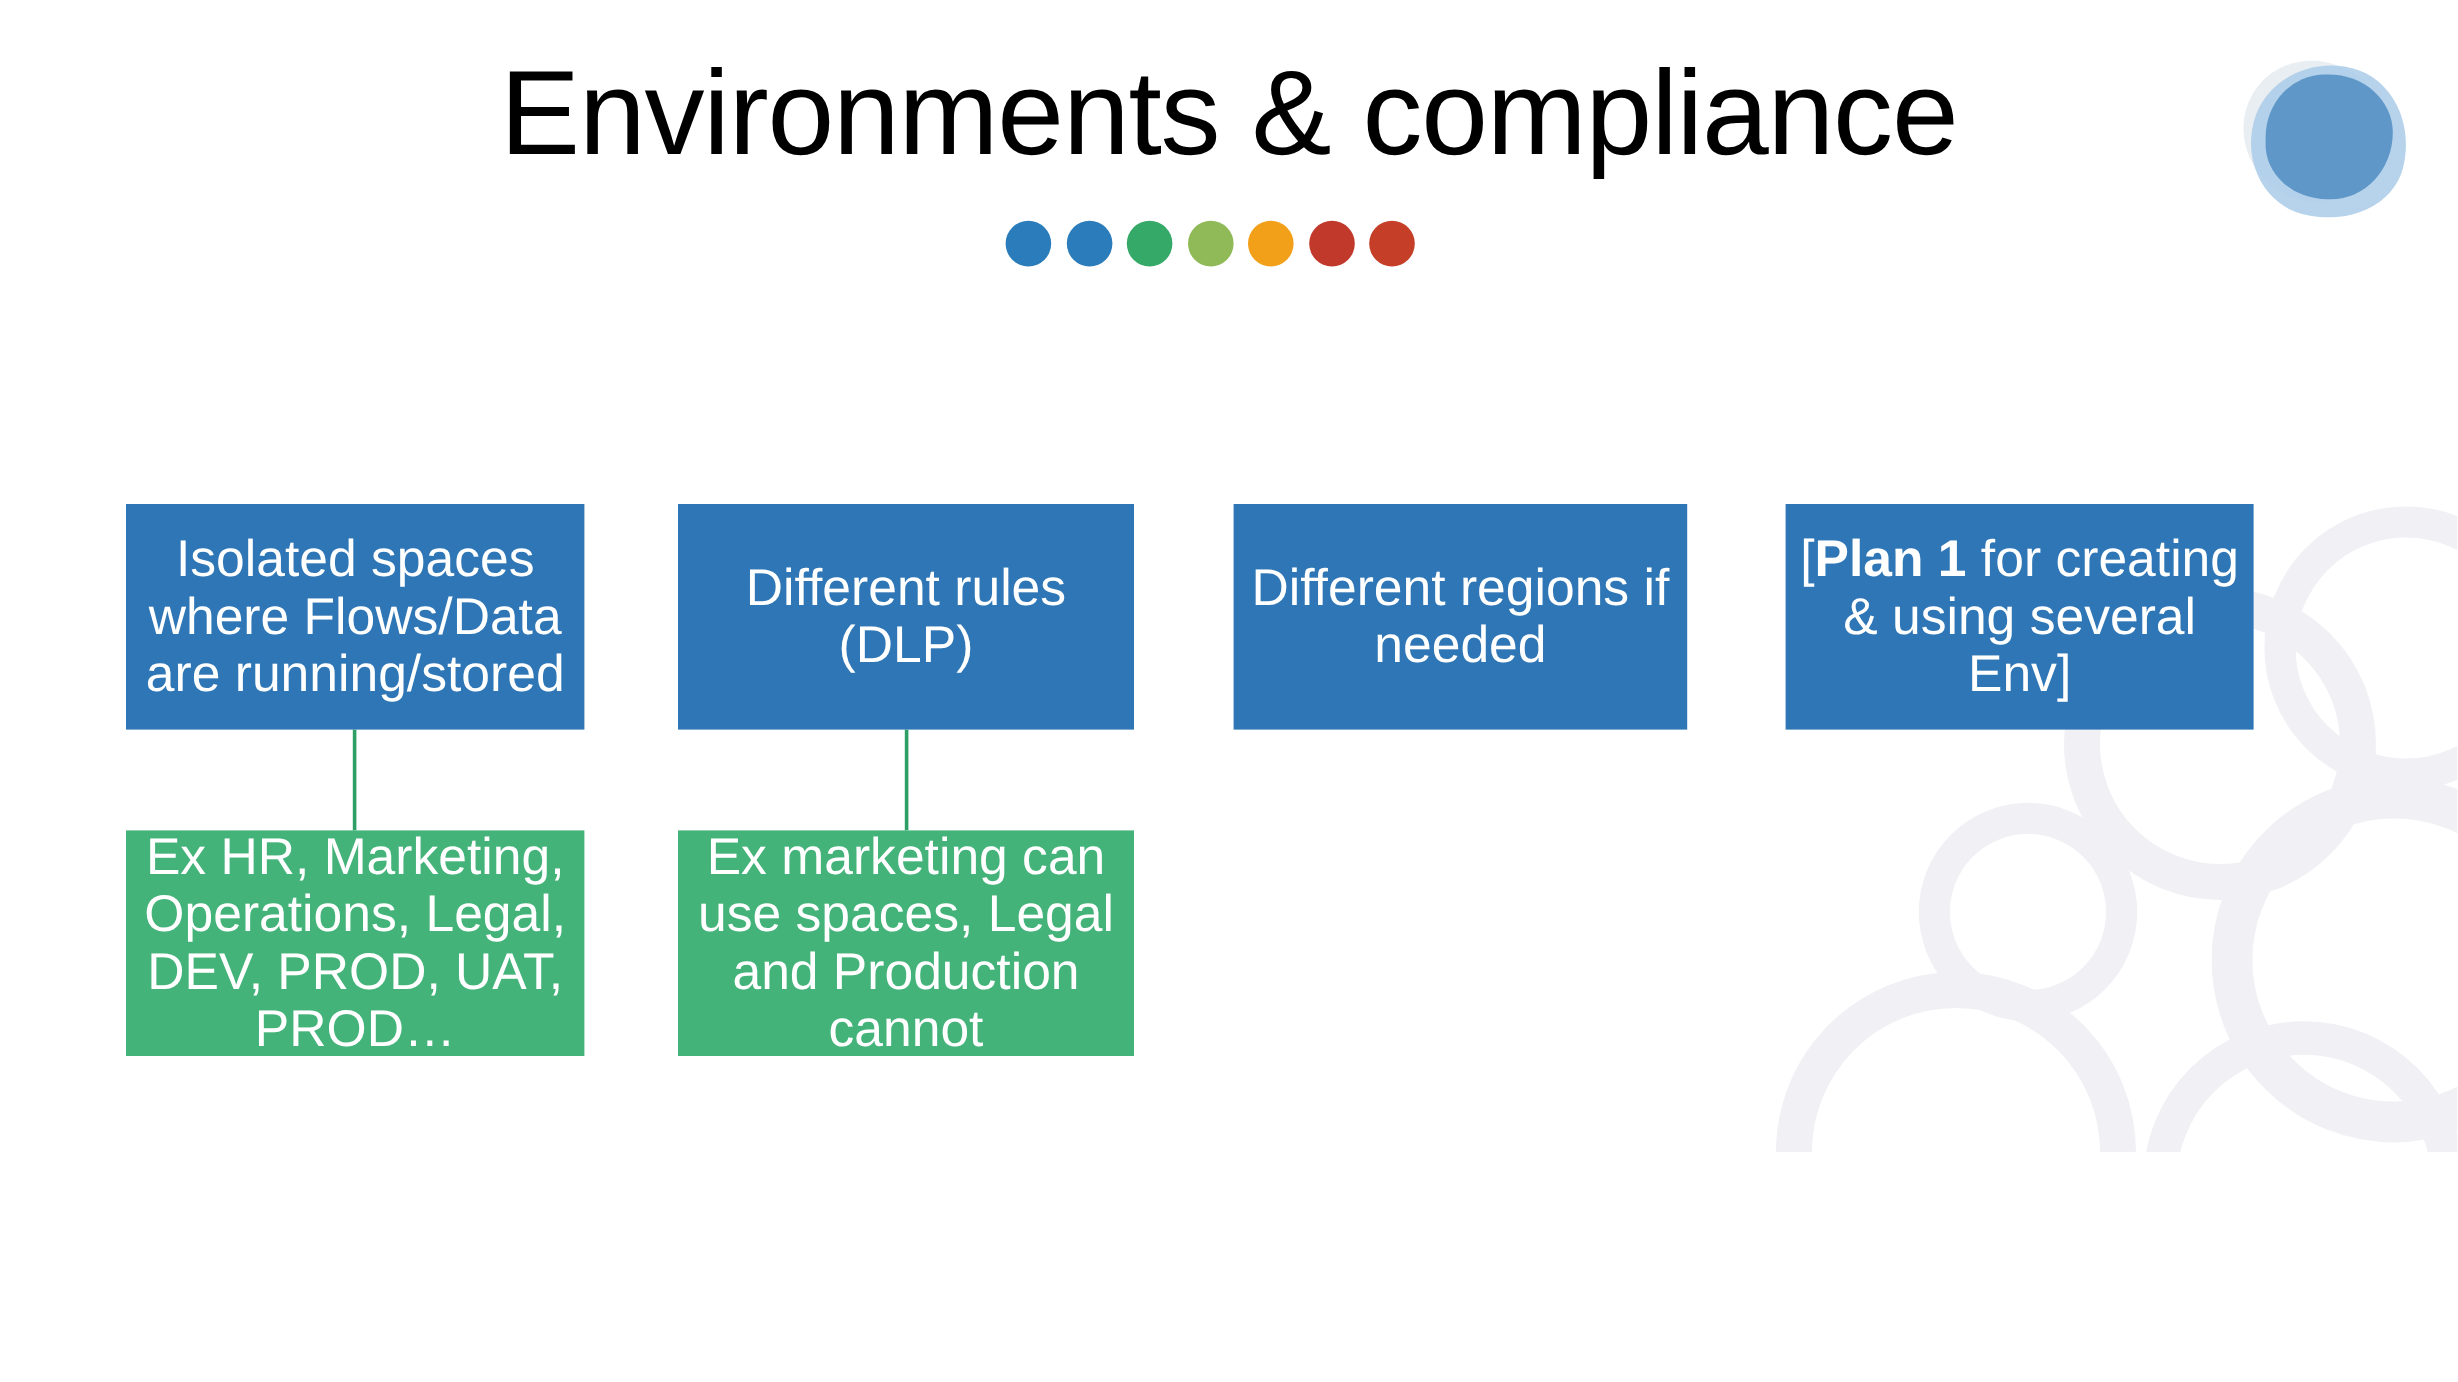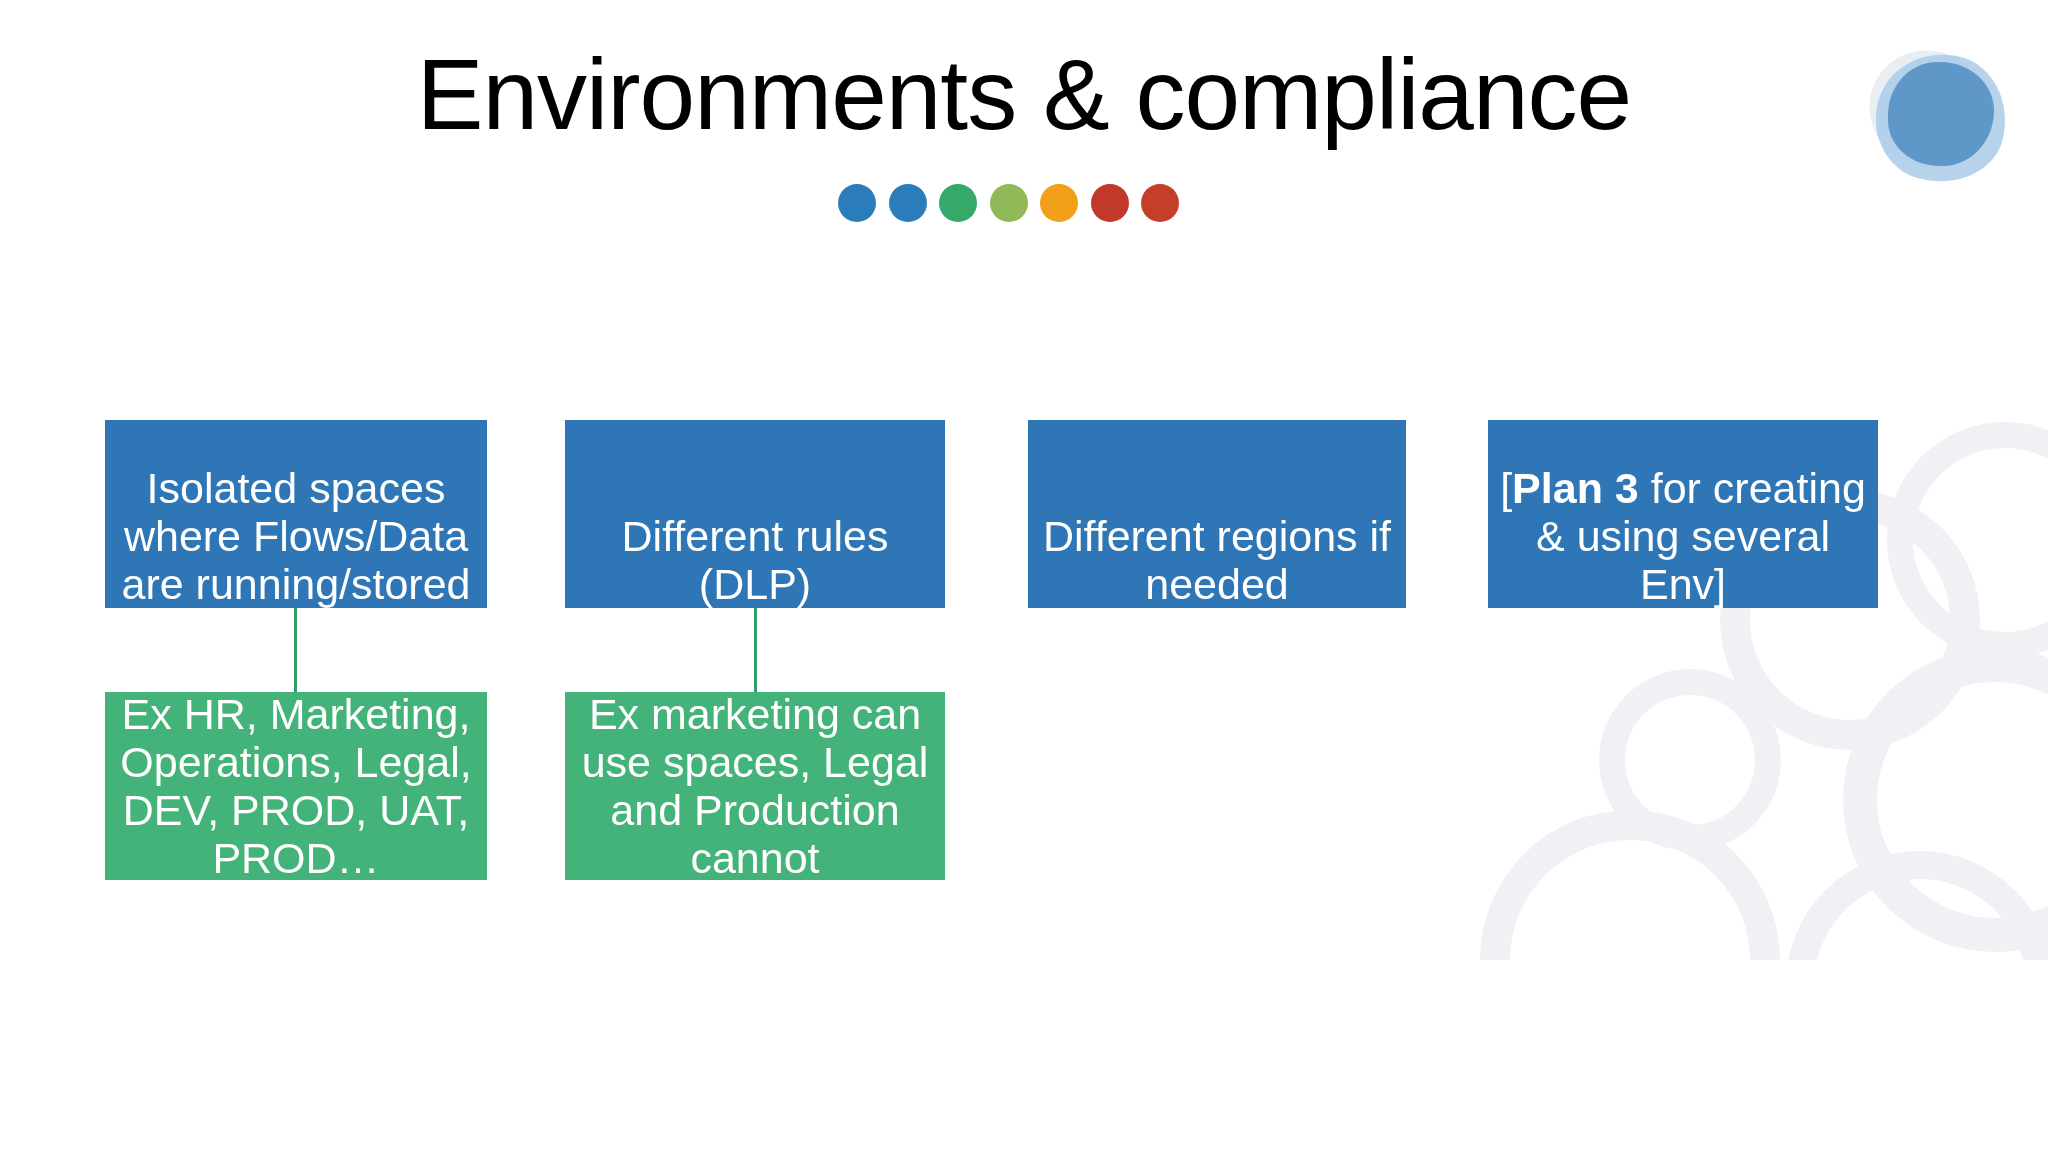--- a/index.html
+++ b/index.html
@@ -31,21 +31,21 @@
   .dots{
     position:absolute;top:184px;left:838px;display:flex;gap:12.5px;z-index:2;
   }
   .dot{width:38px;height:38px;border-radius:50%;display:inline-block;}
 
   .box{
     position:absolute;display:flex;align-items:center;justify-content:center;
     text-align:center;color:var(--box-text);font-size:43px;line-height:48px;
     padding:0 2px;box-sizing:border-box;z-index:2;
   }
-  .box.blue{top:420px;height:188px;background:var(--box-blue);align-items:flex-end;}
+  .box.blue{top:420px;height:188px;background:var(--box-blue);}
   .box.green{top:692px;height:188px;background:var(--box-green);}
   #blue-box-1{left:105px;width:382px;}
   #blue-box-2{left:565px;width:380px;}
   #blue-box-3{left:1028px;width:378px;}
   #blue-box-4{left:1488px;width:390px;}
   #green-box-1{left:105px;width:382px;}
   #green-box-2{left:565px;width:380px;}
   .bold{font-weight:700;}
 
   .connector{
@@ -118,21 +118,21 @@
   <div class="box blue" id="blue-box-1">
     <span>Isolated spaces where Flows/Data are running/stored</span>
   </div>
   <div class="box blue" id="blue-box-3">
     <span>Different regions if needed</span>
   </div>
   <div class="box blue" id="blue-box-2">
     <span>Different rules (DLP)</span>
   </div>
   <div class="box blue" id="blue-box-4">
-    <span><span>[</span><span class="bold">Plan 3</span><span> for creating &amp; using several Env]</span></span>
+    <span><span>[</span><span class="bold">Plan 1</span><span> for creating &amp; using several Env]</span></span>
   </div>
 
   <div class="connector" id="connector-1"></div>
   <div class="connector" id="connector-2"></div>
 
   <div class="box green" id="green-box-1">
     <span>Ex HR, Marketing, Operations, Legal, DEV, PROD, UAT, PROD…</span>
   </div>
   <div class="box green" id="green-box-2">
     <span>Ex marketing can use spaces, Legal and Production cannot</span>

